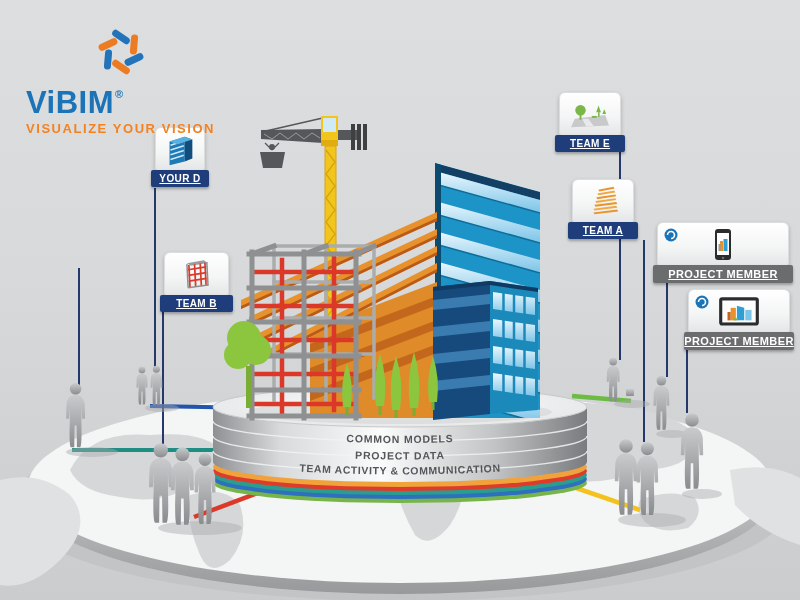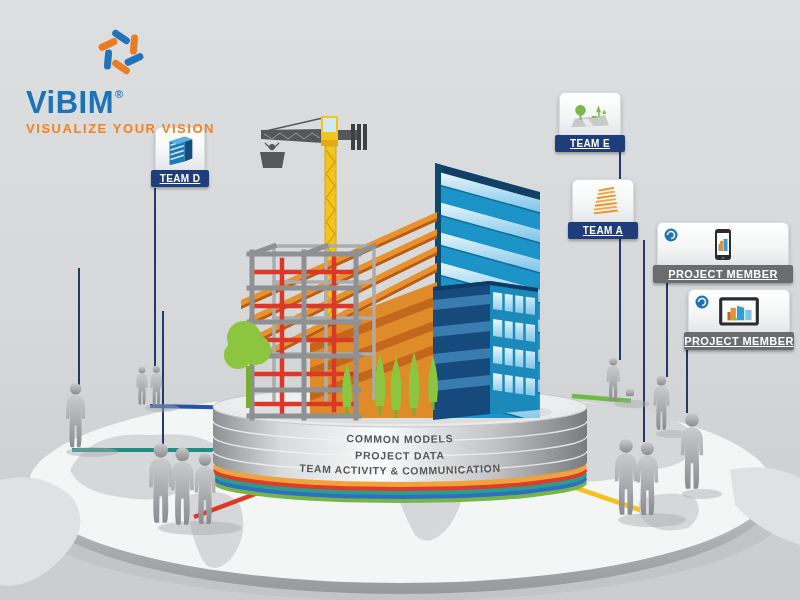--- a/index.html
+++ b/index.html
@@ -321,23 +321,47 @@
       <polygon points="27,6 35,9 35,29 27,32" fill="#124e7d"></polygon>
       <g stroke="#cfe9f7" stroke-width="1.6">
         <line x1="12" y1="15" x2="26" y2="10.5"></line>
             <line x1="12" y1="20" x2="26" y2="15.5"></line>
         <line x1="12" y1="25" x2="26" y2="20.5"></line>
             <line x1="12" y1="30" x2="26" y2="25.5"></line>
       </g>
       <polygon points="11,11 27,6 35,9 19,14" fill="#5ab1e0"></polygon>
     </svg>
   </div>
-  <div class="banner navy">TEAM D</div>
-</div>
-
+  <div class="banner navy">YOUR D</div>
+</div>
+
+<div class="card" style="left:160px;top:252px;width:73px">
+  <div class="card-body">
+    <svg width="44" height="38" viewBox="0 0 44 40">
+      <g transform="rotate(-3 22 20)">
+        <polygon points="12,7 30,5 34,8 16,10" fill="#9a9c9e"></polygon>
+        <g stroke="#d93a2b" stroke-width="1.8" fill="none">
+          <line x1="14" y1="9" x2="14" y2="33"></line>
+              <line x1="20" y1="8.5" x2="20" y2="32.5"></line>
+          <line x1="26" y1="8" x2="26" y2="32"></line>
+              <line x1="31" y1="7.5" x2="31" y2="31.5"></line>
+          <line x1="13" y1="14" x2="32" y2="12"></line>
+              <line x1="13" y1="20" x2="32" y2="18"></line>
+              <line x1="13" y1="26" x2="32" y2="24"></line>
+        </g>
+        <g stroke="#8e9092" stroke-width="1.6">
+          <line x1="12" y1="8" x2="12" y2="33"></line>
+              <line x1="33" y1="7" x2="33" y2="32"></line>
+              <line x1="12" y1="33" x2="33" y2="31"></line>
+        </g>
+      </g>
+    </svg>
+  </div>
+  <div class="banner navy">TEAM B</div>
+</div>
 
 <div class="card" style="left:555px;top:92px;width:70px">
   <div class="card-body">
     <svg width="44" height="38" viewBox="0 0 44 40">
       <polygon points="6,24 38,20 42,31 2,33" fill="#c7c9cb"></polygon>
       <polygon points="14,24.5 20,24 26,31.5 18,32" fill="#e8e9ea"></polygon>
       <circle cx="12" cy="15" r="5.5" fill="#7ab648"></circle>
           <rect x="11" y="19" width="2" height="6" fill="#7ab648"></rect>
       <polygon points="31,10 33.5,17 28.5,17" fill="#7ab648"></polygon>
           <rect x="30.5" y="17" width="1.6" height="5" fill="#7ab648"></rect>

